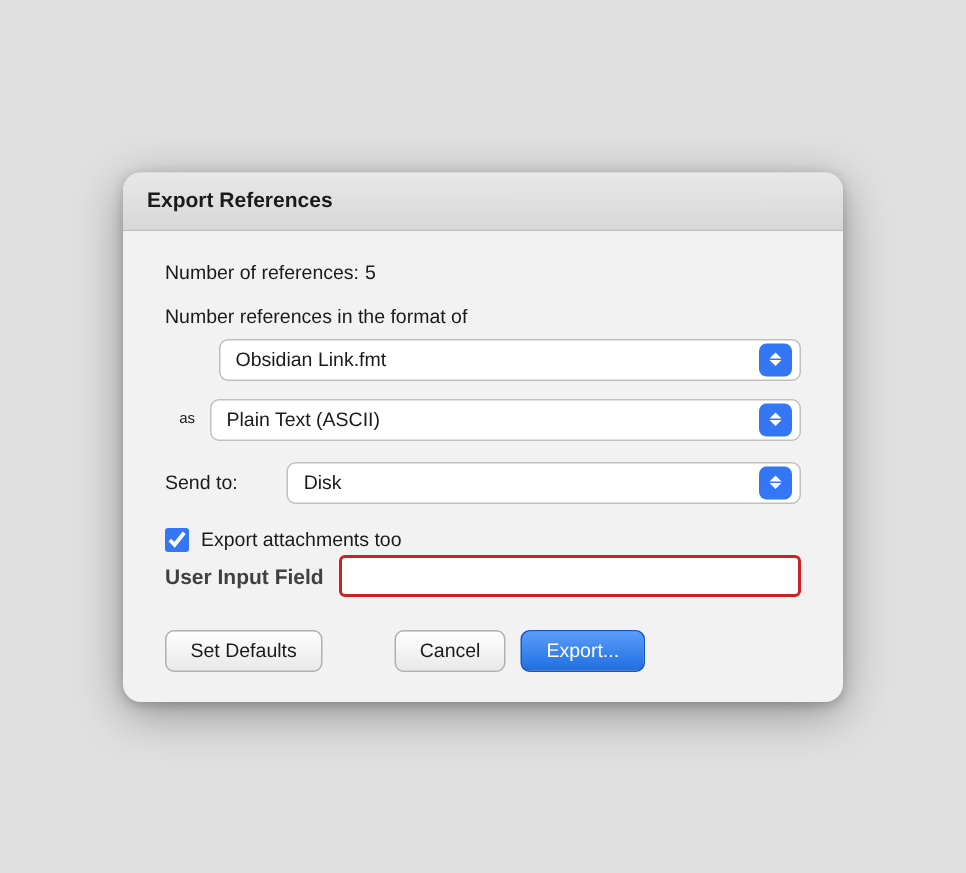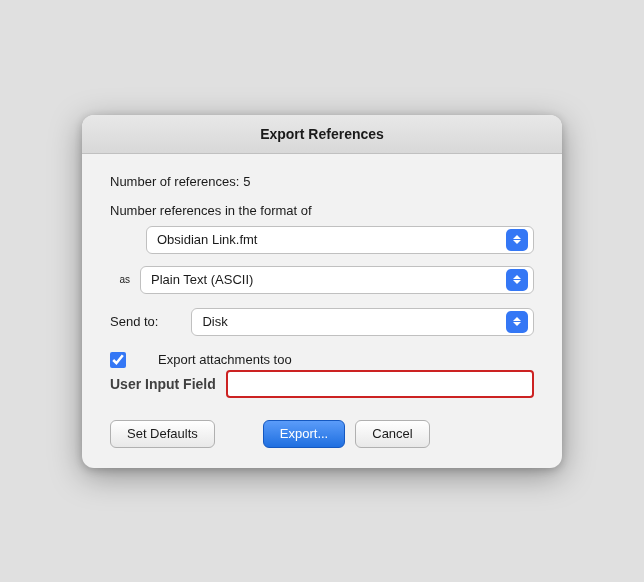--- a/index.html
+++ b/index.html
@@ -23,21 +23,21 @@
       background: #f2f2f2;
       border-radius: 12px;
       box-shadow: 0 8px 32px rgba(0,0,0,0.35), 0 2px 8px rgba(0,0,0,0.2);
       overflow: hidden;
     }
 
     .dialog-titlebar {
       background: linear-gradient(180deg, #e8e8e8 0%, #d8d8d8 100%);
       border-bottom: 1px solid #c0c0c0;
       padding: 10px 16px 10px 16px;
-      text-align: center;
+      text-align: left;
     }
 
     .dialog-title {
       font-size: 14px;
       font-weight: 600;
       color: #1a1a1a;
     }
 
     .dialog-body {
       padding: 20px 28px 20px 28px;
@@ -163,21 +163,20 @@
 
     .send-to-select-wrapper {
       position: relative;
       flex: 1;
     }
 
     .checkbox-row {
       display: flex;
       align-items: center;
       margin-bottom: 2px;
-      gap: 24px;
     }
 
     .checkbox {
       width: 16px;
       height: 16px;
       accent-color: #3477f5;
       margin-right: 8px;
       cursor: pointer;
     }
 
@@ -319,19 +318,19 @@
     </div>
 
     <div class="user-input-row">
       <span class="user-input-label">User Input Field</span>
       <input type="text" class="user-input-field" value="" style="">
     </div>
 
     <div class="button-row">
       <button class="btn">Set Defaults</button>
       <div style="display:flex; gap: 10px;">
+        <button class="btn">Cancel</button>
         <button class="btn btn-primary">Export...</button>
-        <button class="btn">Cancel</button>
       </div>
     </div>
 
   </div>
 </div>
 
 </body></html>

